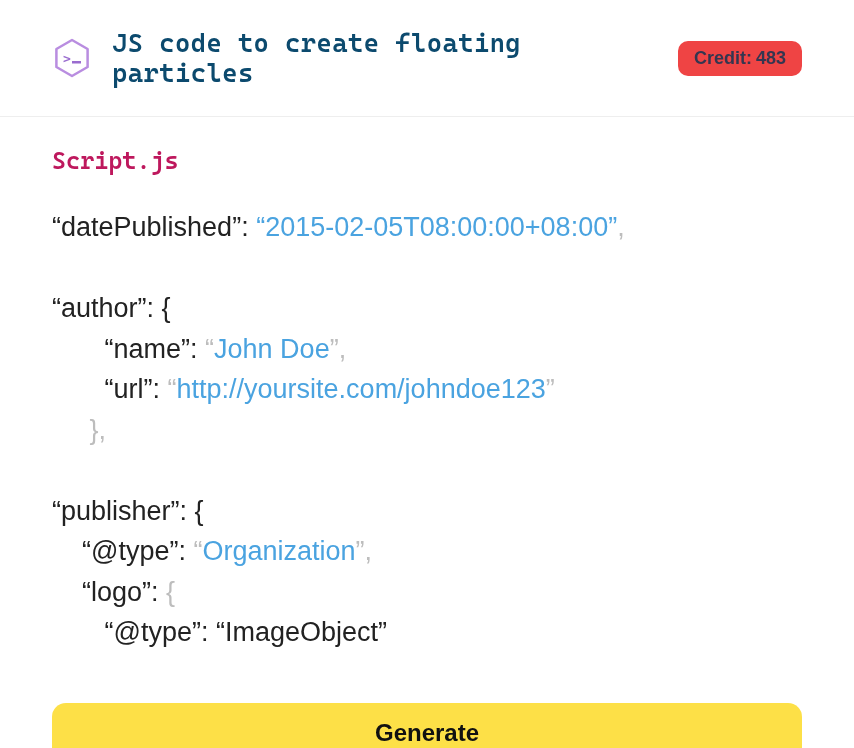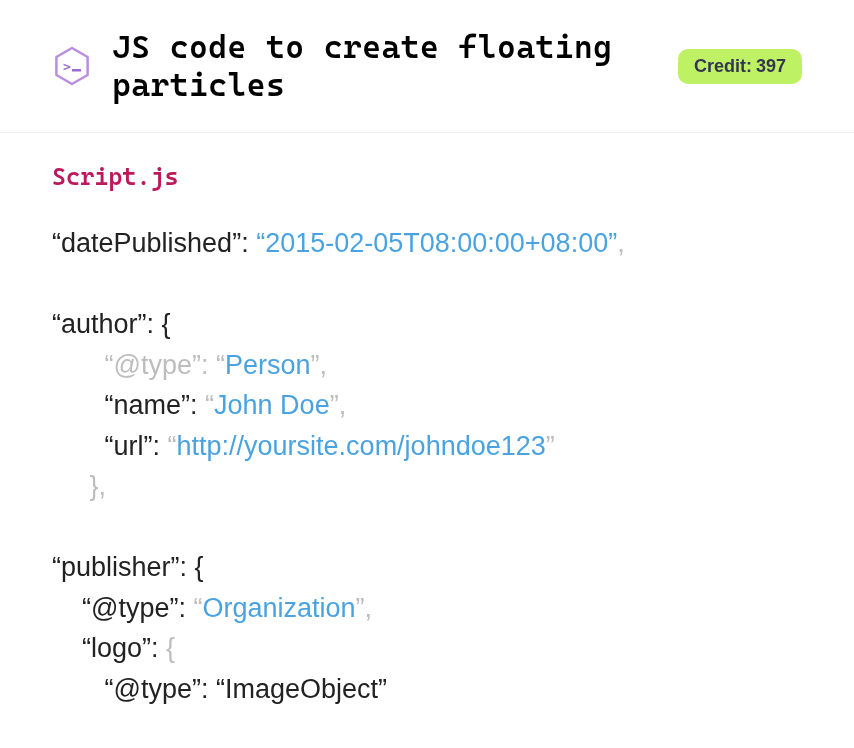--- a/index.html
+++ b/index.html
@@ -21,28 +21,28 @@
       border-bottom: 1px solid #eeeeee;
     }
     .logo {
       width: 40px;
       height: 40px;
       margin-right: 20px;
       flex-shrink: 0;
     }
     .title {
       font-family: "SF Mono", ui-monospace, "Cascadia Code", Menlo, Consolas, monospace;
-      font-size: 32px;
+      font-size: 26px;
       font-weight: 600;
-      color: #000000;
+      color: #0c4a6e;
       letter-spacing: 0.5px;
       flex: 1;
     }
     .credit-badge {
-      background: #bef264;
+      background: #ef4444;
       color: #343650;
       font-size: 18px;
       font-weight: 600;
       padding: 7px 16px;
       border-radius: 10px;
       display: flex;
       align-items: baseline;
       gap: 4px;
     }
     .content {
@@ -88,32 +88,31 @@
   <div class="logo">
     <svg viewBox="0 0 40 40" width="40" height="40">
       <polygon points="20,2 35.6,11 35.6,29 20,38 4.4,29 4.4,11" fill="none" stroke="#b98de0" stroke-width="2.5" stroke-linejoin="round"></polygon>
       <text x="11" y="25" font-family="monospace" font-size="13" font-weight="700" fill="#9a6ccf">&gt;</text>
       <rect x="20" y="23" width="9" height="2.5" fill="#9a6ccf"></rect>
     </svg>
   </div>
   <div class="title">JS code to create floating particles</div>
   <div class="credit-badge">
     <span>Credit: </span>
-    <span>397</span>
+    <span>483</span>
   </div>
 </div>
 
 <div class="content">
   <div class="script-title">Script.js</div>
 
   <div class="code">
     <div class="code-line"><span>“datePublished”</span>: <span class="blue">“2015-02-05T08:00:00+08:00”</span><span class="light">,</span></div>
     <div class="code-line">&nbsp;</div>
     <div class="code-line"><span>“author”</span>: {</div>
-    <div class="code-line">       <span class="light">“@type”</span><span class="light">: “</span><span class="blue">Person</span><span class="light">”,</span></div>
     <div class="code-line">       <span>“name”</span>: <span class="light">“</span><span class="blue">John Doe</span><span class="light">”,</span></div>
     <div class="code-line">       <span>“url”</span>: <span class="light">“</span><span class="blue">http://yoursite.com/johndoe123</span><span class="light">”</span></div>
     <div class="code-line">     <span class="light">},</span></div>
     <div class="code-line">&nbsp;</div>
     <div class="code-line"><span>“publisher”</span>: {</div>
     <div class="code-line">    <span>“@type”</span>: <span class="light">“</span><span class="blue">Organization</span><span class="light">”,</span></div>
     <div class="code-line">    <span>“logo”</span>: <span class="light">{</span></div>
     <div class="code-line">       <span>“@type”</span>: <span>“ImageObject”</span></div>
   </div>
 

